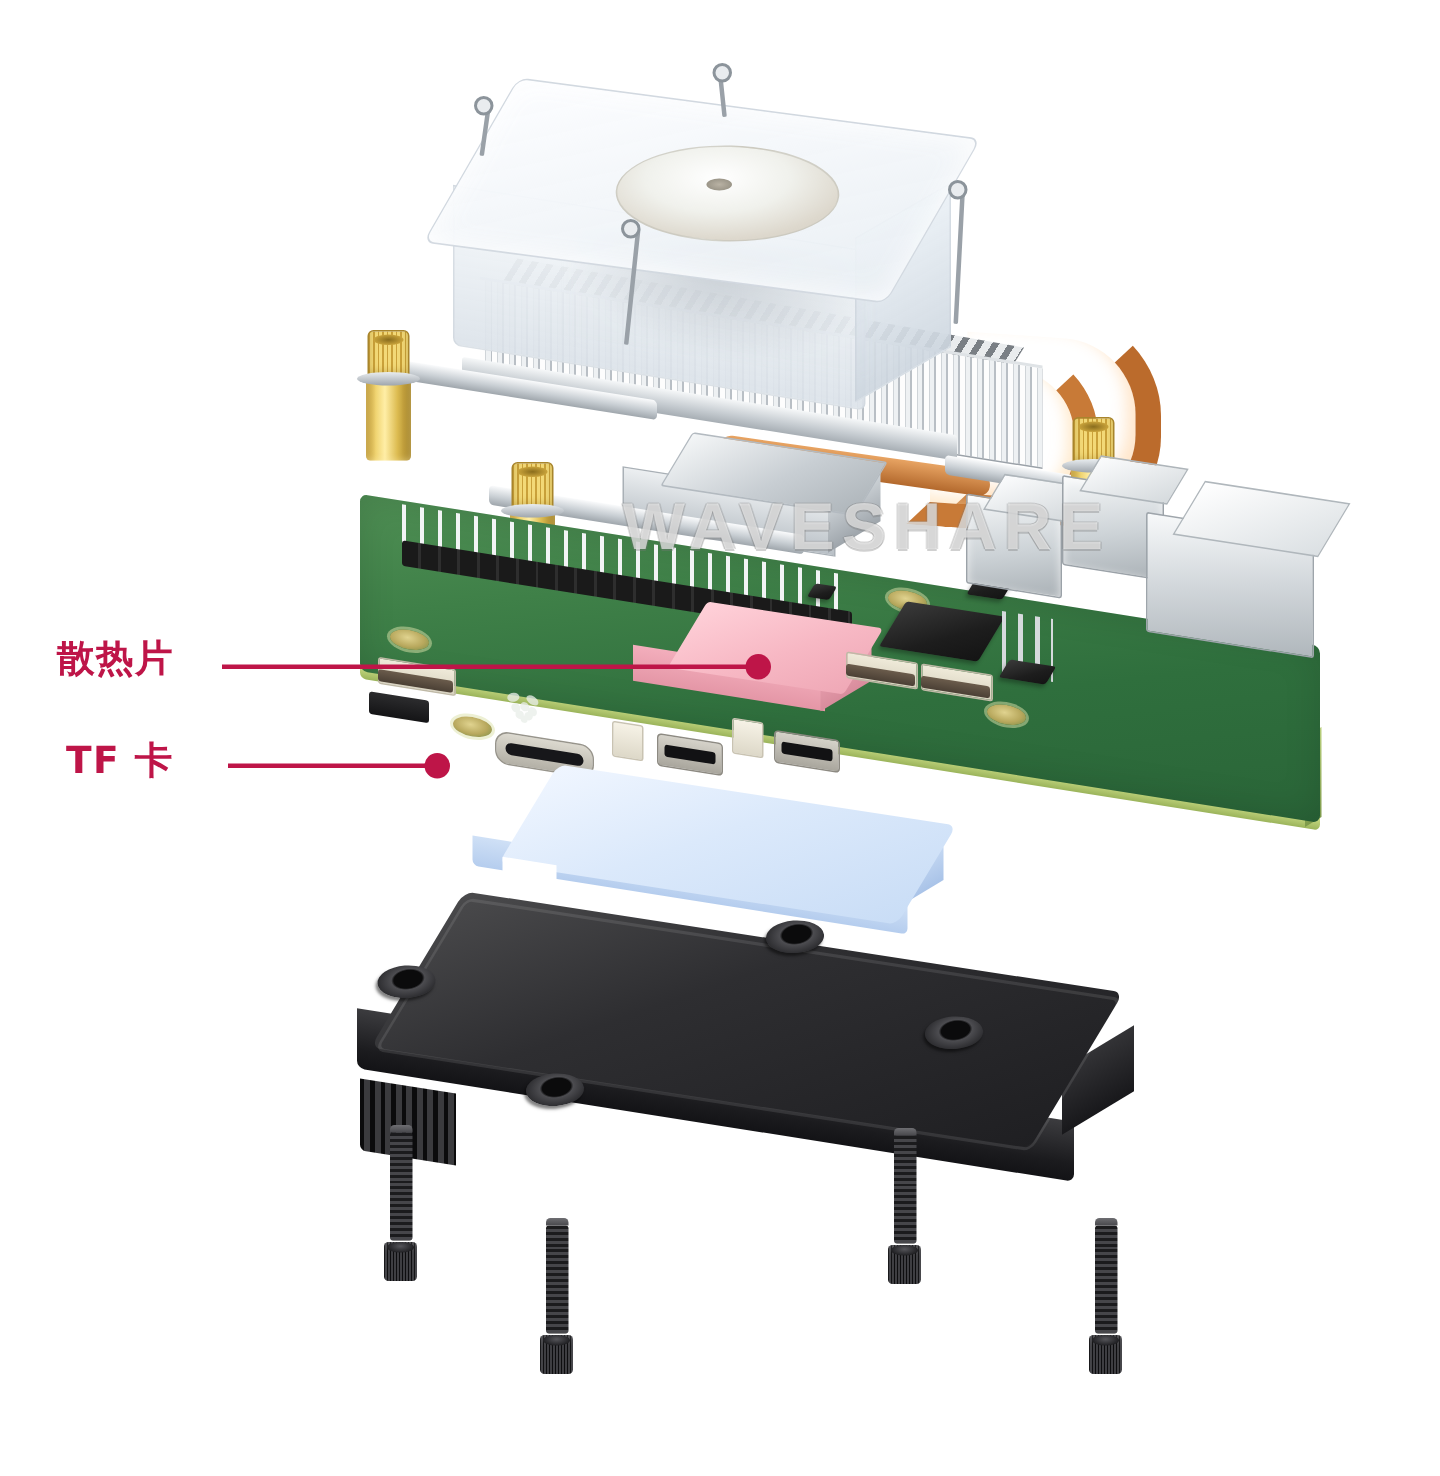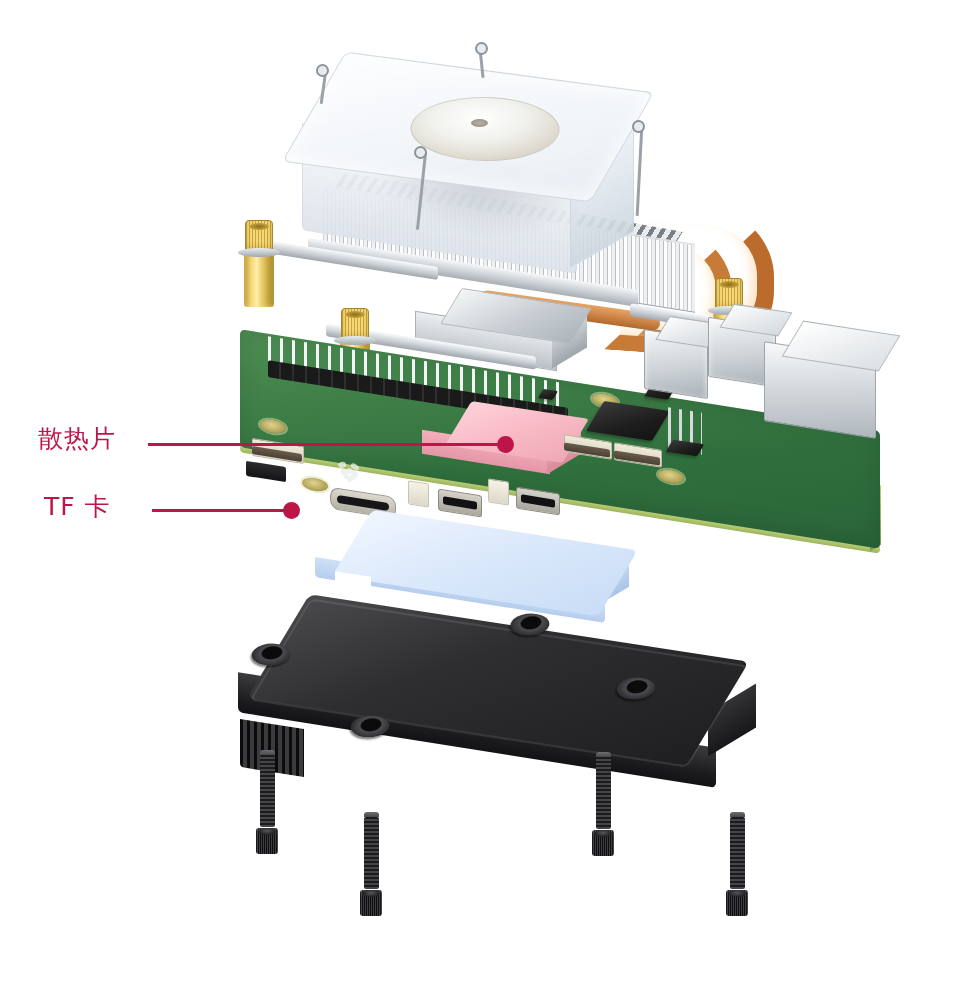--- a/index.html
+++ b/index.html
@@ -15,20 +15,21 @@
   .abs{position:absolute;}
 
   
   .callout-label{
     position:absolute;
     color:#BE1548;
     font-size:25px;
     letter-spacing:1px;
     white-space:nowrap;
     font-family:"DejaVu Sans","Liberation Sans",sans-serif;
+    font-weight:bold;
   }
   .callout-line{
     position:absolute;height:3px;background:#BE1548;
   }
   .callout-dot{
     position:absolute;width:17px;height:17px;border-radius:50%;
     background:#BE1548;
   }
 
   
@@ -560,20 +561,21 @@
     <div class="shaft-tip"></div>
     <div class="shaft" style="height:72px;"></div>
     <div class="head"></div>
   </div>
   <div class="screw" style="left:726px;top:812px;">
     <div class="shaft-tip"></div>
     <div class="shaft" style="height:72px;"></div>
     <div class="head"></div>
   </div>
 
+  <div class="watermark">WAVESHARE</div>
 
   <div class="callout-label" style="left:38px;top:422px;">散热片</div>
   <div class="callout-line" style="left:148px;top:443px;width:356px;"></div>
   <div class="callout-dot" style="left:497px;top:436px;"></div>
 
   <div class="callout-label" style="left:44px;top:490px;">TF 卡</div>
   <div class="callout-line" style="left:152px;top:509px;width:140px;"></div>
   <div class="callout-dot" style="left:283px;top:502px;"></div>
 
 </div>

